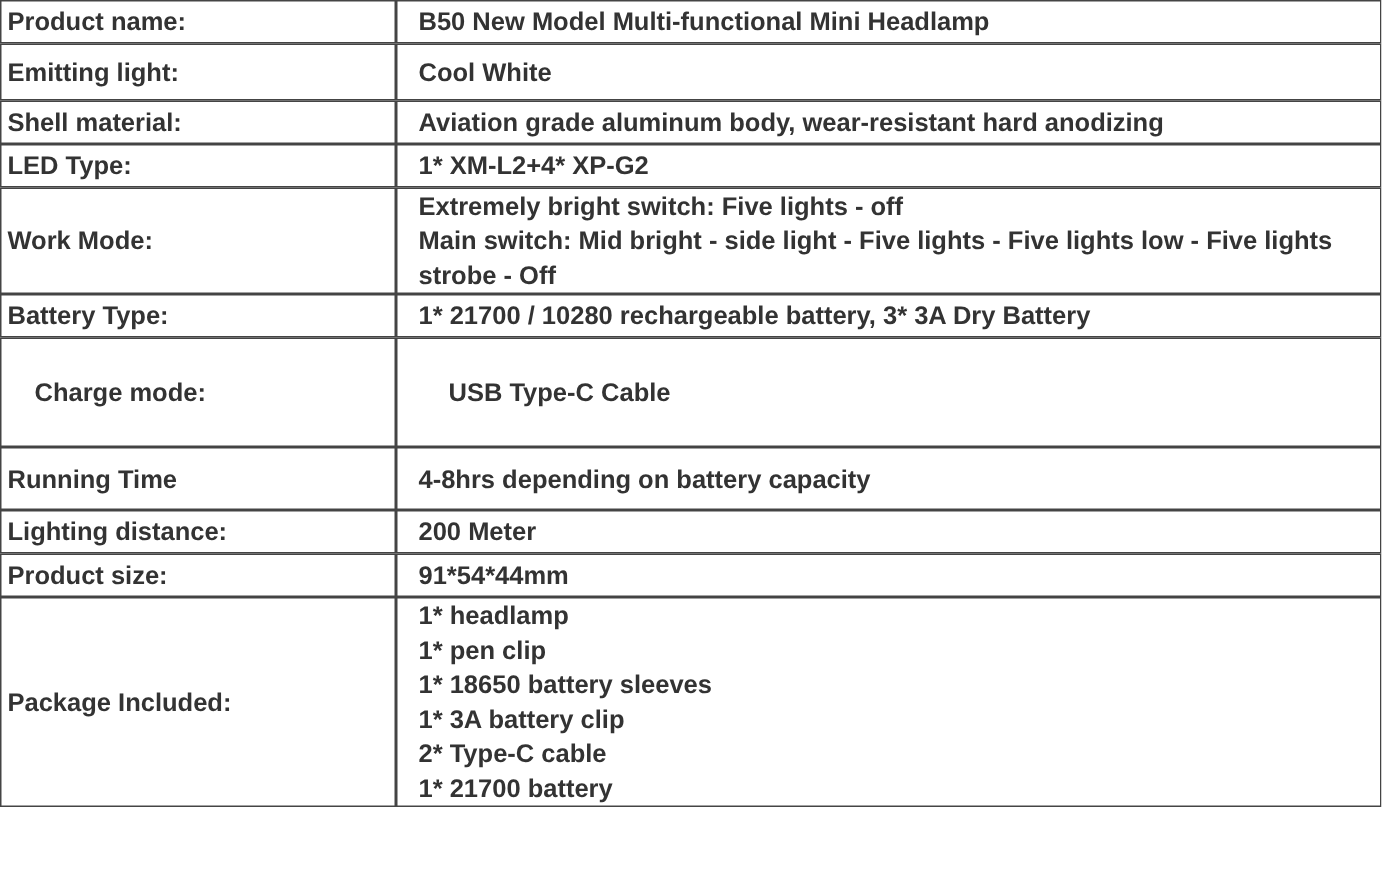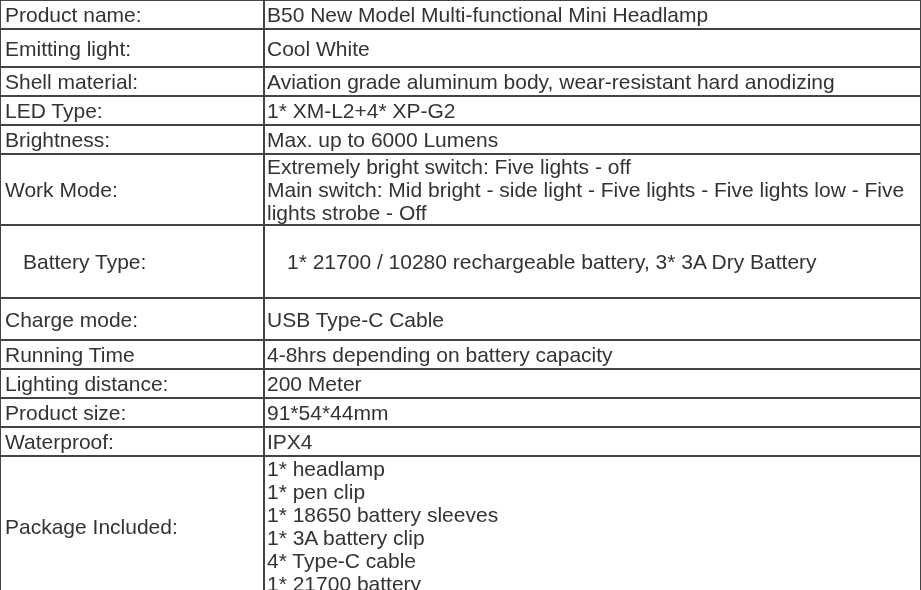--- a/index.html
+++ b/index.html
@@ -21,36 +21,38 @@
   }
   table.spec-table {
     border-collapse: separate;
     border-spacing: 0;
     table-layout: fixed;
     width: 921px;
   }
   table.spec-table td {
     border: 1px solid var(--border-color);
     color: var(--text-color);
-    font-size: 21px;
+    font-size: 17px;
     line-height: 23px;
     vertical-align: middle;
     overflow: hidden;
     height: 27px;
+    font-weight: bold;
   }
   td.label {
     width: 254px;
     padding: 0 4px;
     white-space: nowrap;
   }
   td.value {
     padding: 0 4px 0 2px;
   }
   .value-line {
     line-height: 23px;
+    margin-left: 12px;
   }
   
   tr:nth-child(1) td  { height: 27px; }
   tr:nth-child(2) td  { height: 36px; }
   tr:nth-child(7) td  { height: 71px; padding-left: 22px; }
   tr:nth-child(8) td  { height: 40px; }
   tr:nth-child(14) td { height: 145px; }
 </style>
 </head>
 <body>
@@ -72,26 +74,20 @@
       <tr>
         <td class="label">Shell material:</td>
         <td class="value">
           <div class="value-line">Aviation grade aluminum body, wear-resistant hard anodizing</div>
         </td>
       </tr>
       <tr>
         <td class="label">LED Type:</td>
         <td class="value">
           <div class="value-line">1* XM-L2+4* XP-G2</div>
-        </td>
-      </tr>
-      <tr>
-        <td class="label">Brightness:</td>
-        <td class="value">
-          <div class="value-line">Max. up to 6000 Lumens</div>
         </td>
       </tr>
       <tr>
         <td class="label">Work Mode:</td>
         <td class="value">
           <div class="value-line">Extremely bright switch: Five lights - off</div>
           <div class="value-line">Main switch: Mid bright - side light - Five lights - Five lights low - Five lights strobe - Off</div>
         </td>
       </tr>
       <tr>
@@ -118,30 +114,24 @@
           <div class="value-line">200 Meter</div>
         </td>
       </tr>
       <tr>
         <td class="label">Product size:</td>
         <td class="value">
           <div class="value-line">91*54*44mm</div>
         </td>
       </tr>
       <tr>
-        <td class="label">Waterproof:</td>
-        <td class="value">
-          <div class="value-line">IPX4</div>
-        </td>
-      </tr>
-      <tr>
         <td class="label">Package Included:</td>
         <td class="value">
           <div class="value-line">1* headlamp</div>
           <div class="value-line">1* pen clip</div>
           <div class="value-line">1* 18650 battery sleeves</div>
           <div class="value-line">1* 3A battery clip</div>
-          <div class="value-line">4* Type-C cable</div>
+          <div class="value-line">2* Type-C cable</div>
           <div class="value-line">1* 21700 battery</div>
         </td>
       </tr>
     </tbody>
 </table>
 
 </body></html>

